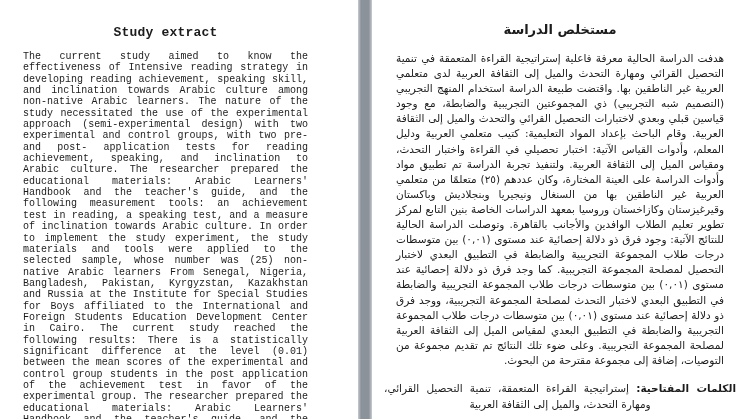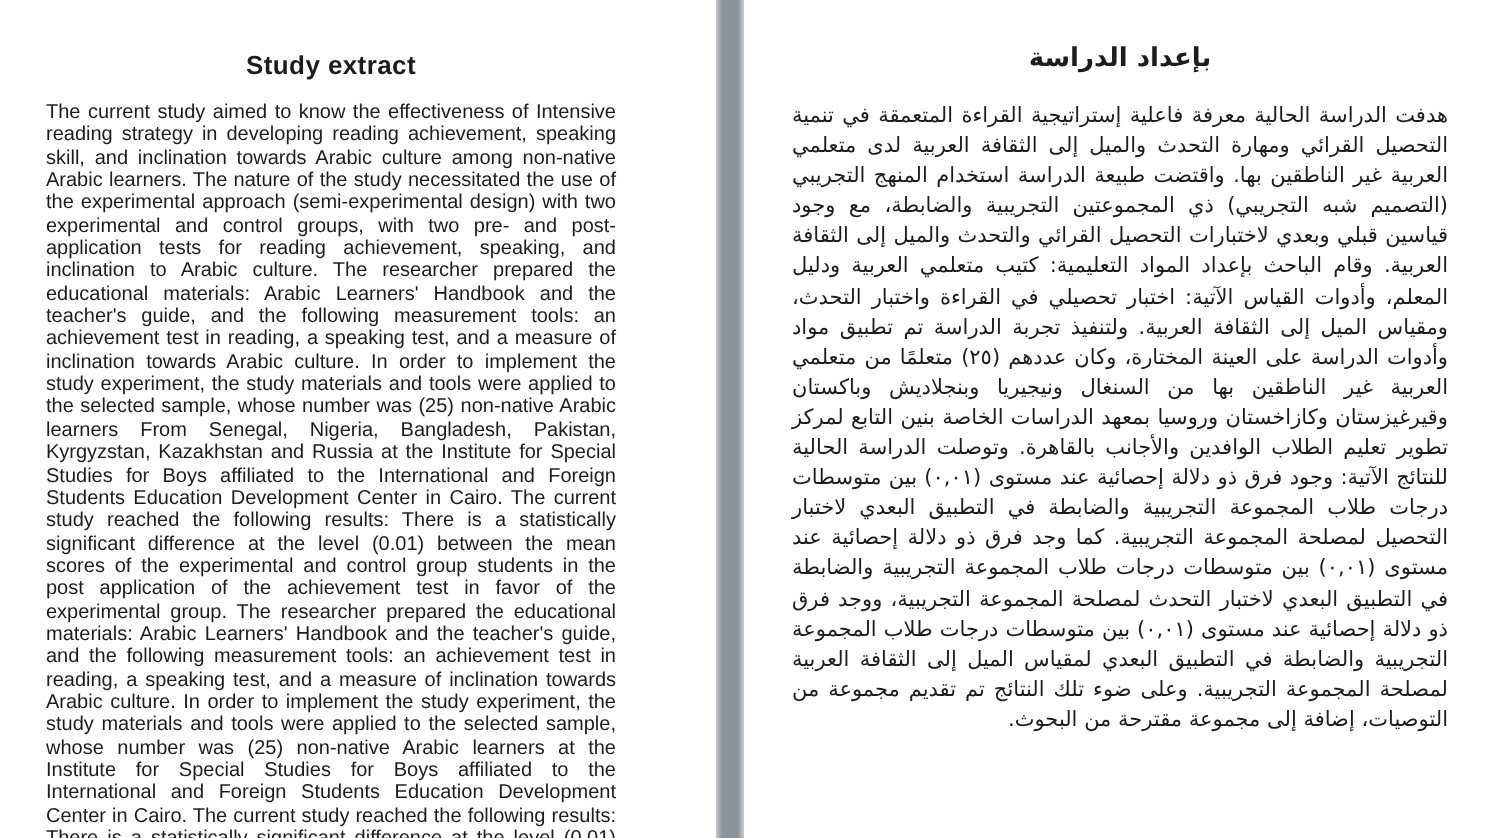--- a/index.html
+++ b/index.html
@@ -19,21 +19,21 @@
     bottom: 0;
     background: var(--page-bg, #ffffff);
     color: var(--text, #1c1c1c);
     box-sizing: border-box;
   }
   
   .page-en {
     left: 0;
     width: 358px;
     padding: 18px 50px 0 23px;
-    font-family: Liberation Sans, sans-serif;
+    font-family: Liberation Mono, monospace;
   }
   .page-en .page-title {
     text-align: center;
     font-weight: bold;
     font-size: 13px;
     line-height: 14px;
     margin: 8px 0 11px 0;
     letter-spacing: 0.2px;
   }
   .page-en .abstract {
@@ -93,15 +93,16 @@
 
 <div class="page page-en">
   <h1 class="page-title">Study extract</h1>
   <p class="abstract">The current study aimed to know the effectiveness of Intensive reading strategy in developing reading achievement, speaking skill, and inclination towards Arabic culture among non-native Arabic learners. The nature of the study necessitated the use of the experimental approach (semi-experimental design) with two experimental and control groups, with two pre- and post- application tests for reading achievement, speaking, and inclination to Arabic culture. The researcher prepared the educational materials: Arabic Learners' Handbook and the teacher's guide, and the following measurement tools: an achievement test in reading, a speaking test, and a measure of inclination towards Arabic culture. In order to implement the study experiment, the study materials and tools were applied to the selected sample, whose number was (25) non-native Arabic learners From Senegal, Nigeria, Bangladesh, Pakistan, Kyrgyzstan, Kazakhstan and Russia at the Institute for Special Studies for Boys affiliated to the International and Foreign Students Education Development Center in Cairo. The current study reached the following results: There is a statistically significant difference at the level (0.01) between the mean scores of the experimental and control group students in the post application of the achievement test in favor of the experimental group. The researcher prepared the educational materials: Arabic Learners' Handbook and the teacher's guide, and the following measurement tools: an achievement test in reading, a speaking test, and a measure of inclination towards Arabic culture. In order to implement the study experiment, the study materials and tools were applied to the selected sample, whose number was (25) non-native Arabic learners at the Institute for Special Studies for Boys affiliated to the International and Foreign Students Education Development Center in Cairo. The current study reached the following results: There is a statistically significant difference at the level (0.01) between the mean scores of the experimental and control group students in the post application of the achievement test in favor of the experimental group. In the light of these results, a set of recommendations as well as suggested research were presented.</p>
 
 </div>
 
 <div class="page-divider"></div>
 
 <div class="page page-ar" lang="ar" dir="rtl">
-  <h1 class="page-title">بإعداد الدراسة</h1>
+  <h1 class="page-title">مستخلص الدراسة</h1>
   <p class="abstract">هدفت الدراسة الحالية معرفة فاعلية إستراتيجية القراءة المتعمقة في تنمية التحصيل القرائي ومهارة التحدث والميل إلى الثقافة العربية لدى متعلمي العربية غير الناطقين بها. واقتضت طبيعة الدراسة استخدام المنهج التجريبي (التصميم شبه التجريبي) ذي المجموعتين التجريبية والضابطة، مع وجود قياسين قبلي وبعدي لاختبارات التحصيل القرائي والتحدث والميل إلى الثقافة العربية. وقام الباحث بإعداد المواد التعليمية: كتيب متعلمي العربية ودليل المعلم، وأدوات القياس الآتية: اختبار تحصيلي في القراءة واختبار التحدث، ومقياس الميل إلى الثقافة العربية. ولتنفيذ تجربة الدراسة تم تطبيق مواد وأدوات الدراسة على العينة المختارة، وكان عددهم (٢٥) متعلمًا من متعلمي العربية غير الناطقين بها من السنغال ونيجيريا وبنجلاديش وباكستان وقيرغيزستان وكازاخستان وروسيا بمعهد الدراسات الخاصة بنين التابع لمركز تطوير تعليم الطلاب الوافدين والأجانب بالقاهرة. وتوصلت الدراسة الحالية للنتائج الآتية: وجود فرق ذو دلالة إحصائية عند مستوى (٠,٠١) بين متوسطات درجات طلاب المجموعة التجريبية والضابطة في التطبيق البعدي لاختبار التحصيل لمصلحة المجموعة التجريبية. كما وجد فرق ذو دلالة إحصائية عند مستوى (٠,٠١) بين متوسطات درجات طلاب المجموعة التجريبية والضابطة في التطبيق البعدي لاختبار التحدث لمصلحة المجموعة التجريبية، ووجد فرق ذو دلالة إحصائية عند مستوى (٠,٠١) بين متوسطات درجات طلاب المجموعة التجريبية والضابطة في التطبيق البعدي لمقياس الميل إلى الثقافة العربية لمصلحة المجموعة التجريبية. وعلى ضوء تلك النتائج تم تقديم مجموعة من التوصيات، إضافة إلى مجموعة مقترحة من البحوث.</p>
+  <p class="keywords"><span class="kw-label">الكلمات المفتاحية:</span><span> إستراتيجية القراءة المتعمقة، تنمية التحصيل القرائي، ومهارة التحدث، والميل إلى الثقافة العربية</span></p>
 </div>
 
 </body></html>

